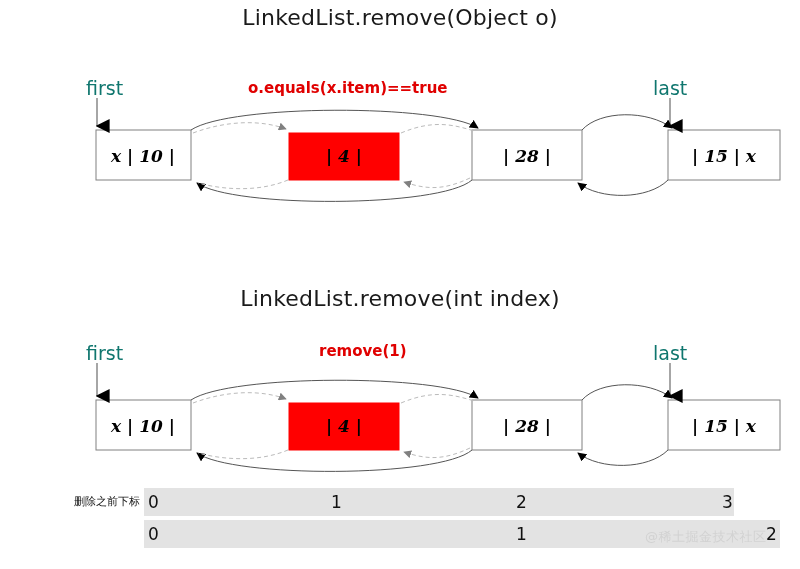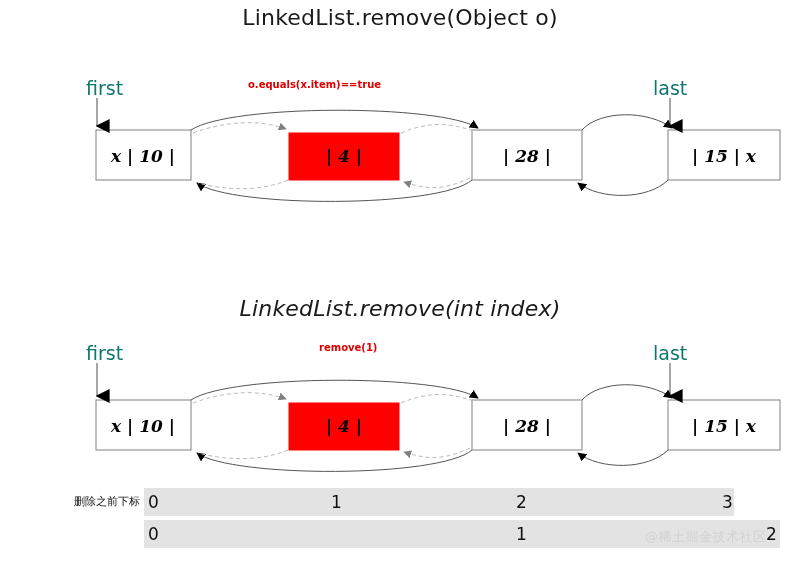--- a/index.html
+++ b/index.html
@@ -11,28 +11,28 @@
   .panel{position:absolute;left:0;width:800px;}
   #panel-top{top:0;height:270px;}
   #panel-bottom{top:270px;height:210px;}
 
   .diagram-title{
     position:absolute;left:0;width:800px;text-align:center;
     font-family:"DejaVu Sans","Liberation Sans",sans-serif;
     font-size:22px;color:#1a1a1a;font-weight:400;letter-spacing:.2px;
   }
   #title-top{top:5px;}
-  #title-bottom{top:296px;font-style:italic;}
+  #title-bottom{top:286px;}
 
   .ptr-label{
     position:absolute;color:#0f766e;font-weight:400;font-size:19px;
     font-family:"DejaVu Sans","Liberation Sans",sans-serif;
   }
   .red-label{
-    position:absolute;color:#e00000;font-weight:bold;font-size:10px;
+    position:absolute;color:#e00000;font-weight:bold;font-size:15px;
     font-family:"DejaVu Sans","Liberation Sans",sans-serif;
     white-space:nowrap;
   }
 
   svg.diagram{position:absolute;left:0;top:0;width:800px;height:569px;
     pointer-events:none;overflow:visible;}
 
   .node-text{
     font-family:"DejaVu Serif","Liberation Serif",serif;
     font-weight:bold;font-style:italic;font-size:17px;fill:#000;

